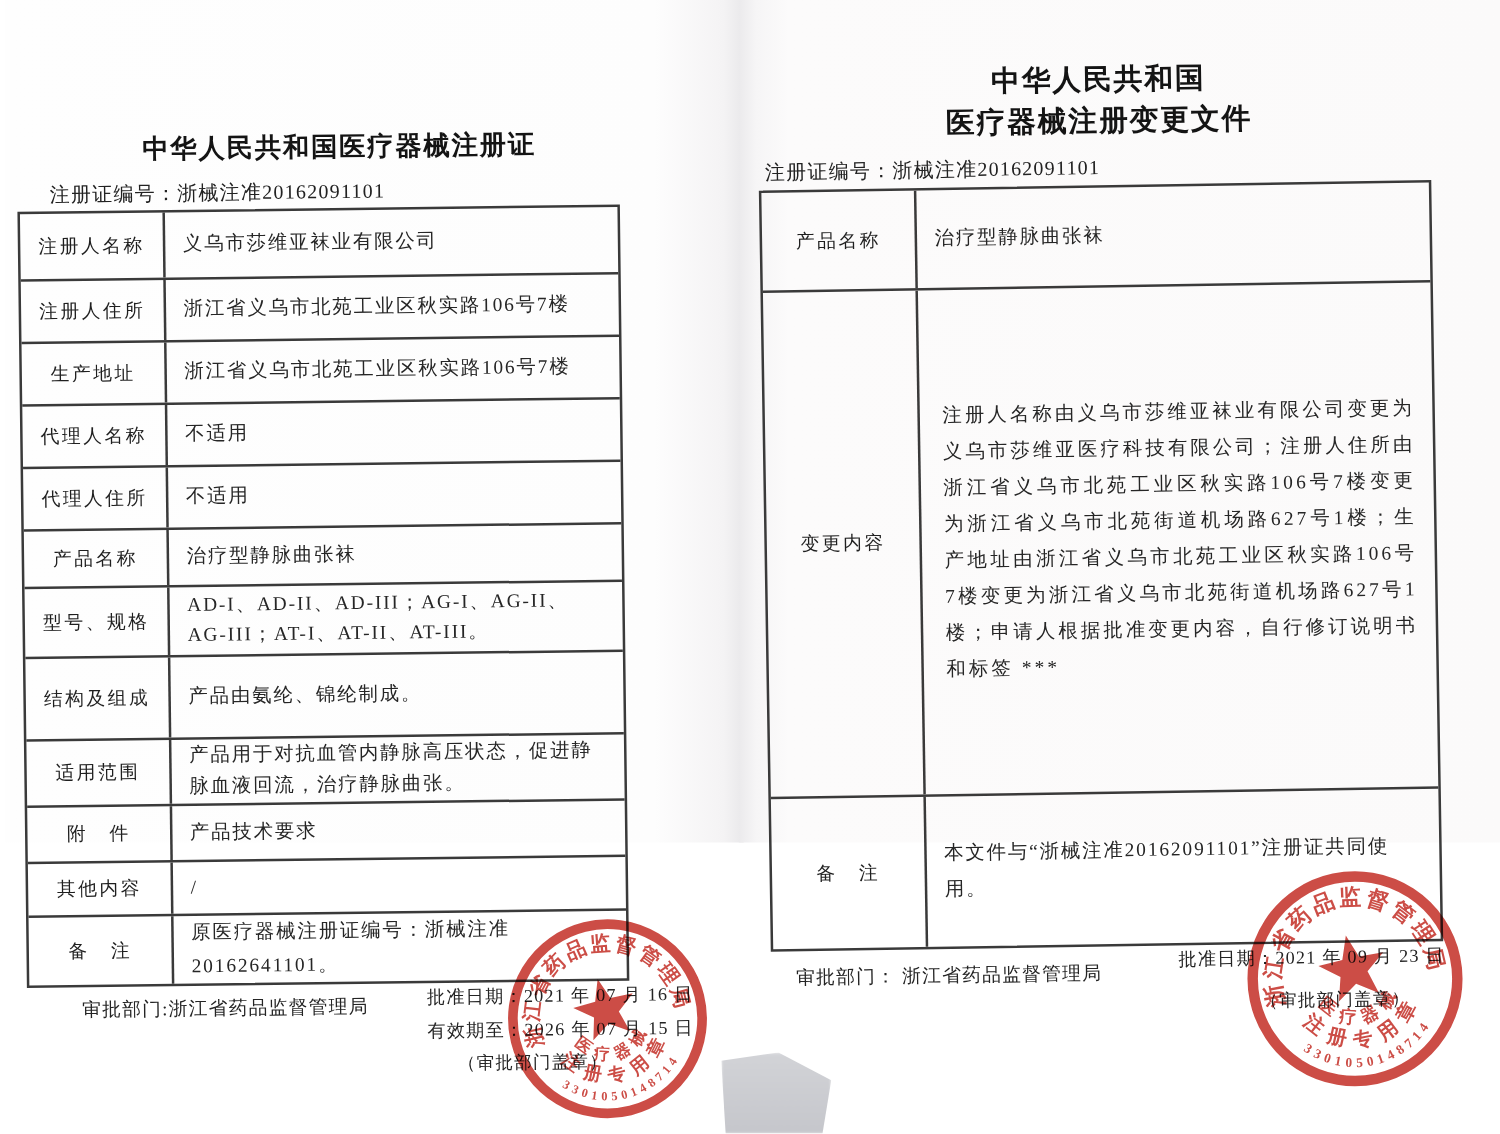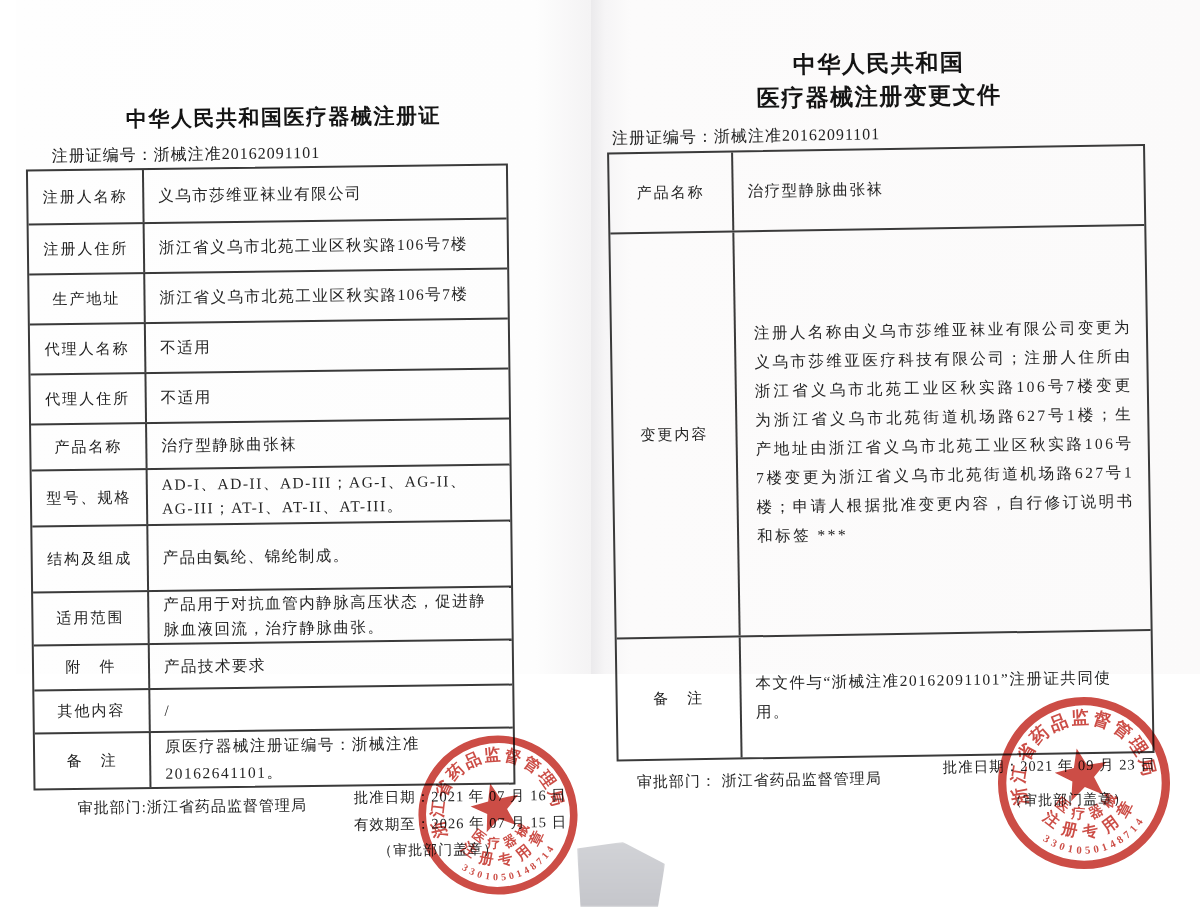--- a/index.html
+++ b/index.html
@@ -2,21 +2,21 @@
 <html><head>
 <meta charset="utf-8">
 <style>
   * { margin:0; padding:0; box-sizing:border-box; }
   html,body { background:#ffffff; }
   body { font-family:"Liberation Serif","DejaVu Serif",serif; color:#262626; }
   #stage {
     position:relative; width:1200px; height:907px; overflow:hidden; background:#fff;
   }
   .page { position:absolute; top:0; height:674px; }
-  #page-left  { left:16px;   width:591px; background:linear-gradient(to right,#fefefe 0,#fdfdfd 520px,#f4f3f4 575px,#e9e8ea 591px); }
+  #page-left  { left:4px;   width:591px; background:linear-gradient(to right,#fefefe 0,#fdfdfd 520px,#f4f3f4 575px,#e9e8ea 591px); }
   #page-right { left:591px; width:609px; background:linear-gradient(to right,#ebeaec 0,#f6f5f6 14px,#fcfbfb 40px,#fbfafa 100%); }
   .gap-bottom {
     position:absolute; left:577px; top:842px; width:88px; height:65px;
     background:linear-gradient(180deg,#d2d3d7,#c5c6cb);
     clip-path:polygon(0 10%, 52% 0, 100% 34%, 92% 100%, 4% 100%);
     filter:blur(1.2px);
   }
   .tilt { position:absolute; inset:0; transform:rotate(-0.7deg); transform-origin:50% 50%; }
 
   .doc-title { position:absolute; font-weight:bold; color:#141414; text-align:center; letter-spacing:1.5px; }

